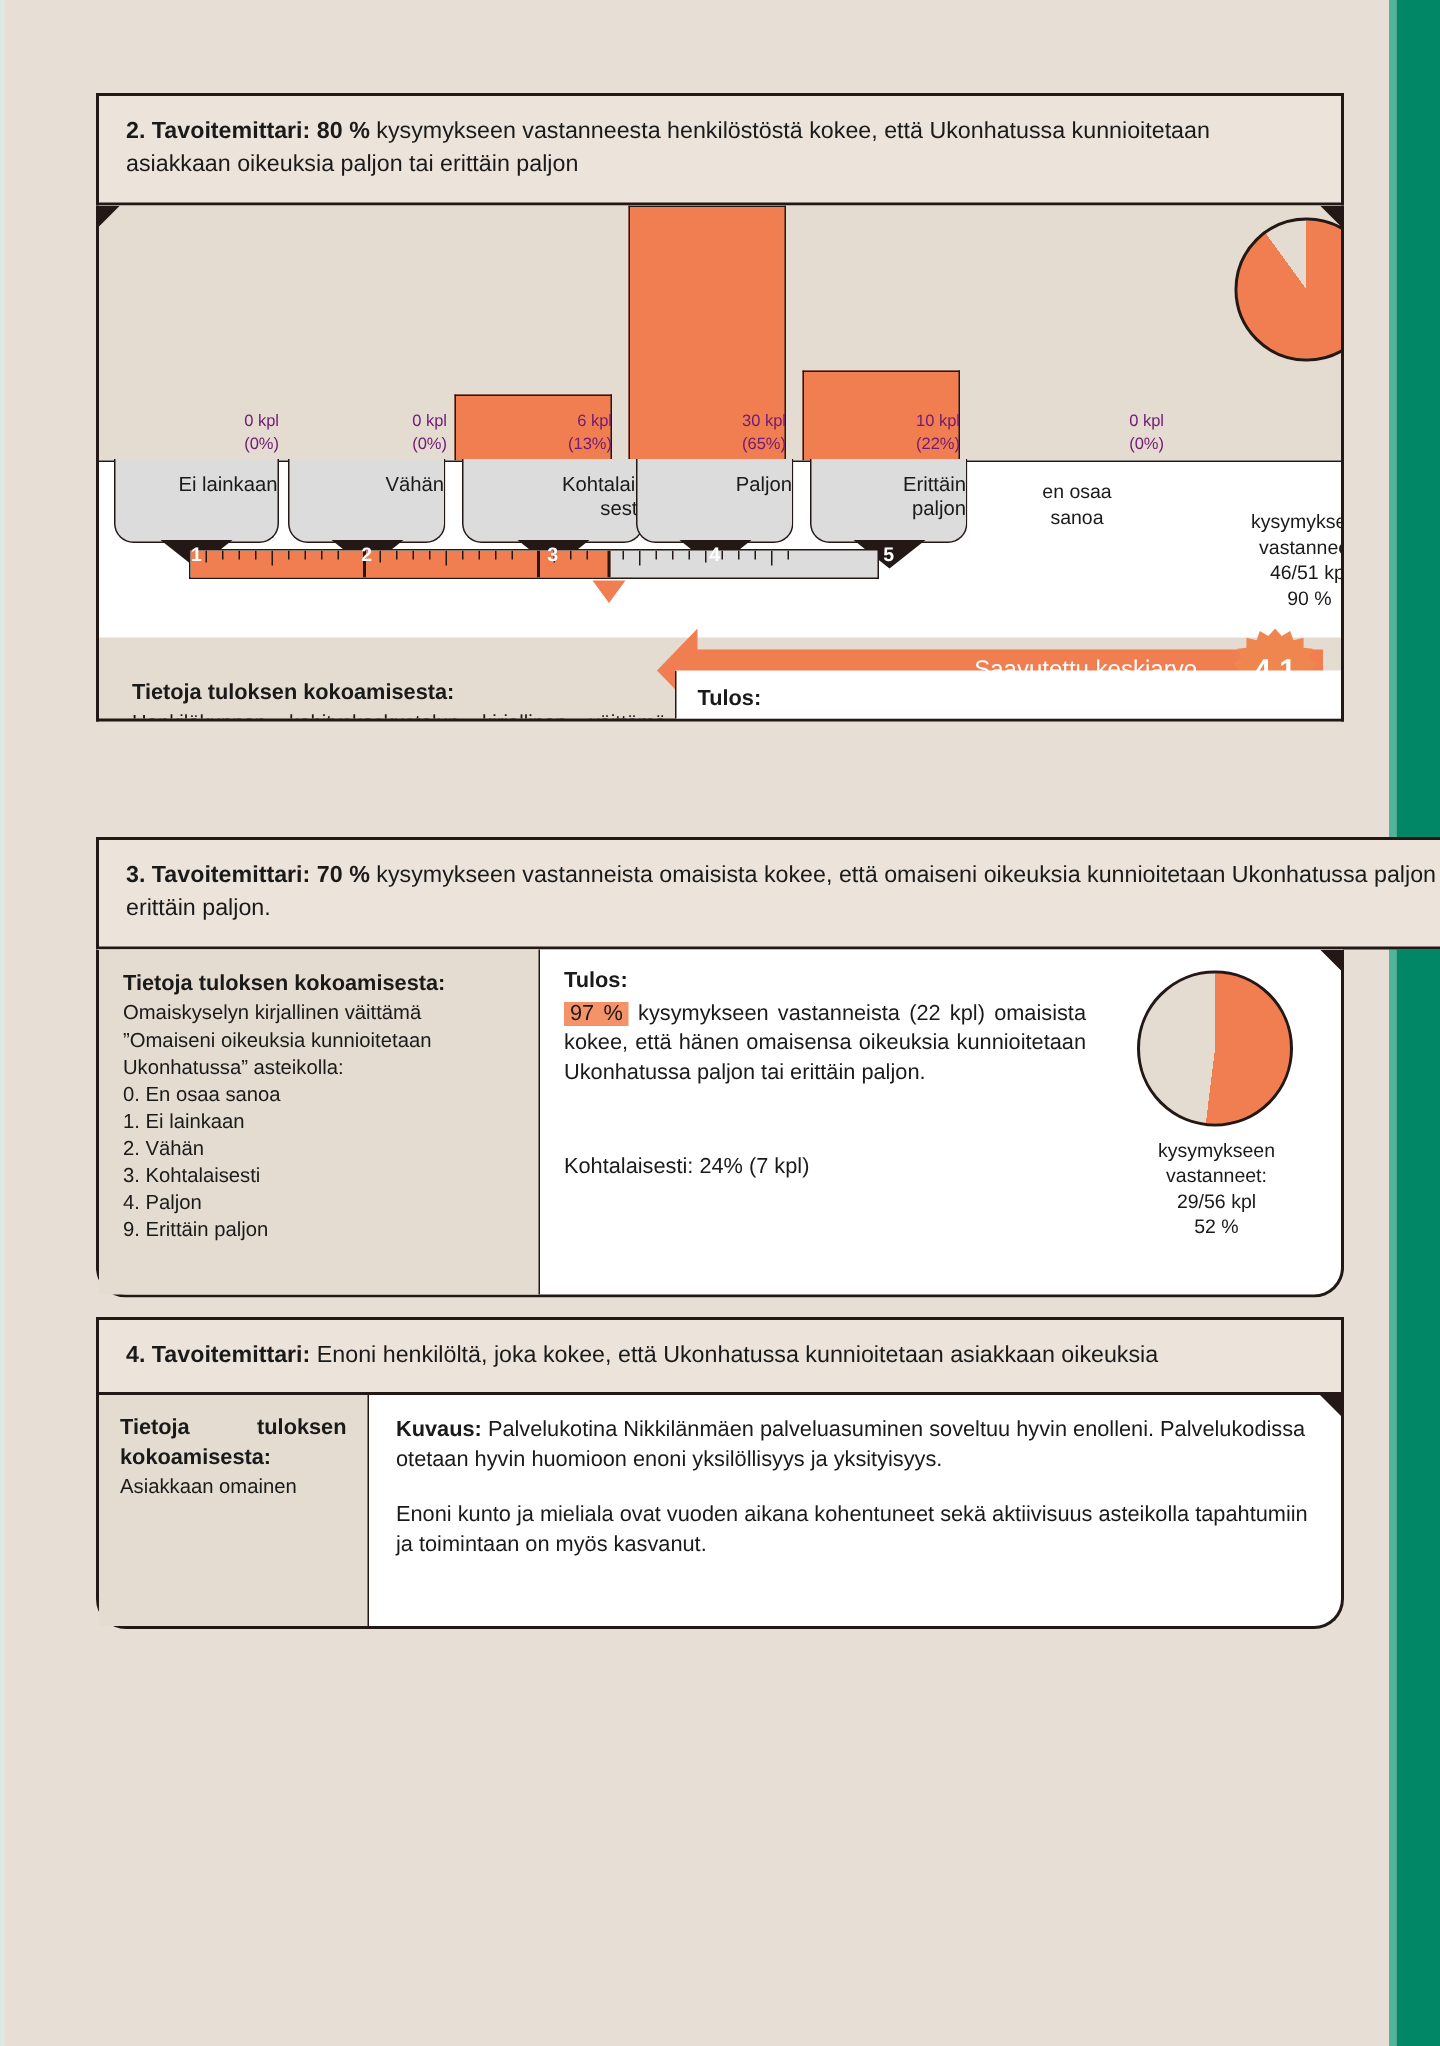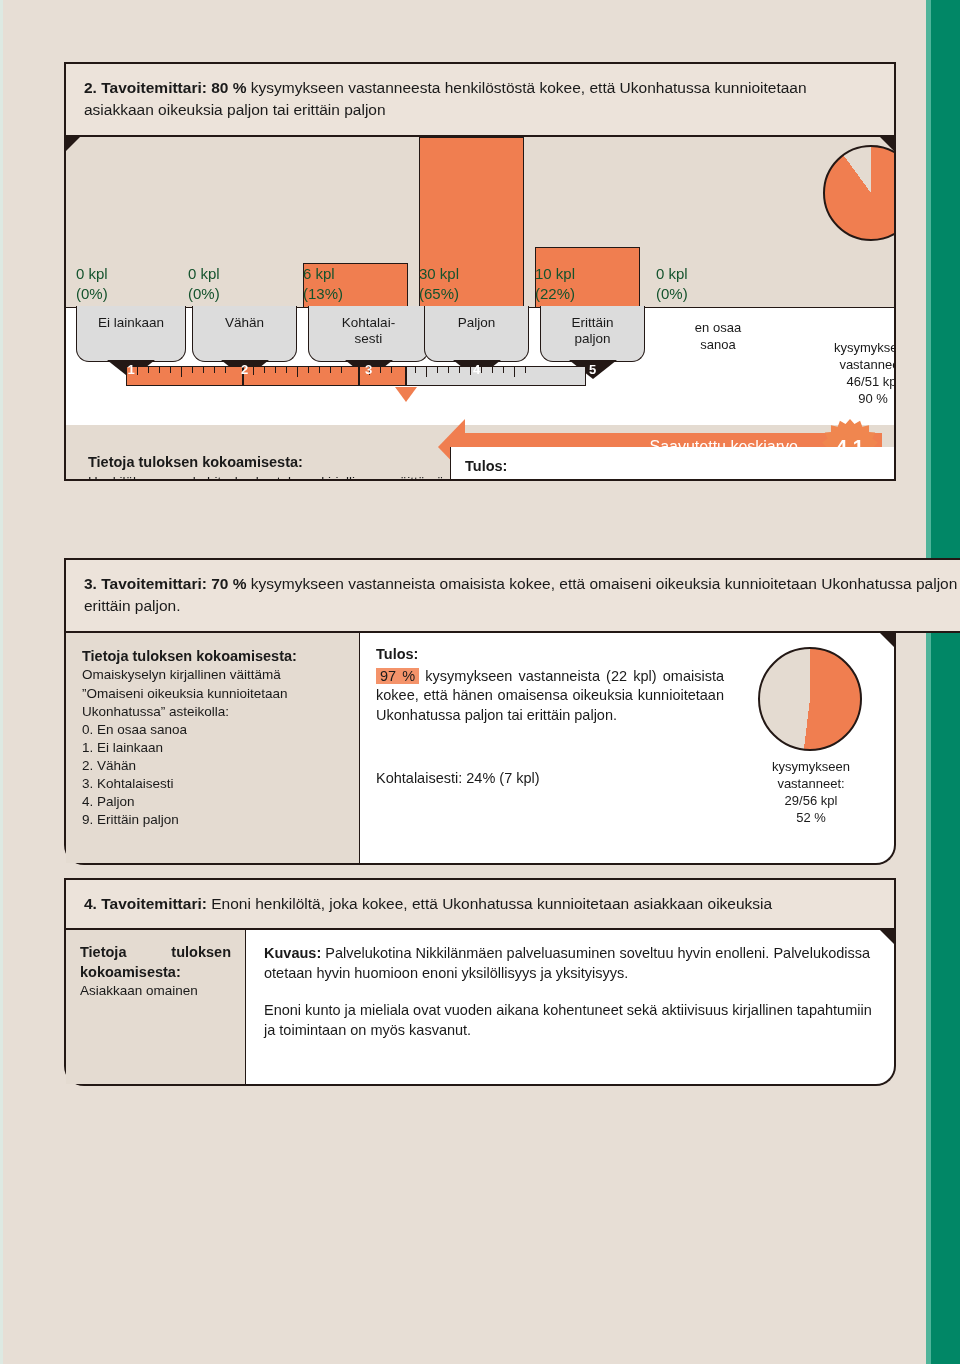--- a/index.html
+++ b/index.html
@@ -34,29 +34,29 @@
   
   #sec2{position:absolute;left:64px;top:62px;width:832px;}
   #sec2 .bodybox{height:344px;overflow:hidden;}
   .chartwrap{position:relative;width:100%;height:100%;}
   .plot{position:absolute;left:0;top:0;right:0;height:170px;}
   .bar{
     position:absolute;bottom:0;background:#f07e50;border:1.6px solid #231815;
     border-bottom:none;
   }
   .barnum{
-    position:absolute;width:100%;text-align:left;font-size:15px;
-    line-height:1.3;color:#14532d;bottom:4px;white-space:pre-line;
+    position:absolute;width:100%;text-align:right;font-size:11px;
+    line-height:1.3;color:#701a75;bottom:4px;white-space:pre-line;
   }
   
   .axisband{position:absolute;left:0;right:0;top:170px;height:118px;background:#fff;border-top:1.6px solid #231815;}
   .flag{
     position:absolute;top:-2px;background:#dcdcdc;border:1.6px solid #231815;
     border-top:none;border-radius:0 0 13px 13px;
-    text-align:center;font-size:13.5px;line-height:1.22;color:#1a1a1a;
+    text-align:right;font-size:13.5px;line-height:1.22;color:#1a1a1a;
     padding-top:9px;
   }
   .flag .arrow{
     position:absolute;left:50%;transform:translateX(-50%);bottom:-18px;
     width:0;height:0;border-left:24px solid transparent;border-right:24px solid transparent;
     border-top:19px solid #231815;
   }
   .flag .anum{
     position:absolute;left:50%;transform:translateX(-50%);bottom:-17px;
     color:#fff;font-size:13px;font-weight:bold;z-index:3;
@@ -353,17 +353,17 @@
       <div class="s4left">
         <span class="ttl">Tietoja tuloksen kokoamisesta:</span>
         <span>Asiakkaan omainen</span>
       </div>
 
       <div class="s4body">
         <p>
           <b>Kuvaus:</b>
           <span>Palvelukotina Nikkilänmäen palveluasuminen soveltuu hyvin enolleni. Palvelukodissa otetaan hyvin huomioon enoni yksilöllisyys ja yksityisyys.</span>
         </p>
-        <p>Enoni kunto ja mieliala ovat vuoden aikana kohentuneet sekä aktiivisuus kirjallinen tapahtumiin ja toimintaan on myös kasvanut.</p>
+        <p>Enoni kunto ja mieliala ovat vuoden aikana kohentuneet sekä aktiivisuus asteikolla tapahtumiin ja toimintaan on myös kasvanut.</p>
       </div>
     </div>
   </div>
 </div>
 
 </body></html>

